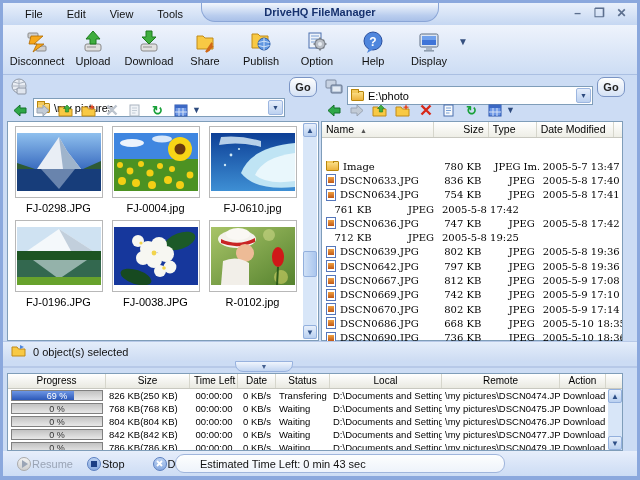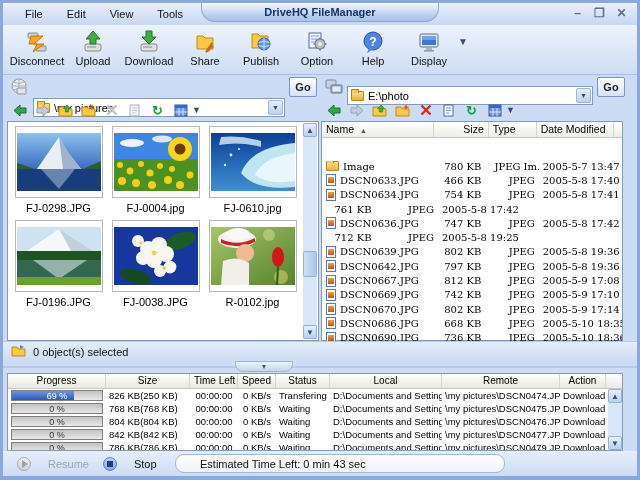--- a/index.html
+++ b/index.html
@@ -35,21 +35,21 @@
   
   .pathrow { position:absolute; left:0; top:72px; width:634px; height:26px; }
   .pane-icon { position:absolute; top:3px; width:20px; height:18px; }
   .combo { position:absolute; top:3px; height:19px; background:#fff; border:1px solid #7f9db9;
     display:flex; align-items:center; padding-left:3px; font-size:11px; }
   .combo .folder-glyph { margin-right:4px; }
   .combo .combo-caret { position:absolute; right:1px; top:1px; bottom:1px; width:15px;
     background:linear-gradient(#e6eefb,#bcd1f0); border:1px solid #9cb6e0; border-radius:2px;
     display:flex; align-items:center; justify-content:center; font-size:9px; color:#2d4a7d; }
   .go-btn { position:absolute; top:2px; width:28px; height:20px; border:1px solid #7a94c4;
-    border-radius:2px; background:linear-gradient(#fefefe,#d5e2f5);
+    border-radius:7px; background:linear-gradient(#fefefe,#d5e2f5);
     font-size:11px; font-weight:bold; color:#222; display:flex; align-items:center; justify-content:center; }
 
   
   .minirow { position:absolute; left:0; top:98px; width:634px; height:20px; }
   .minis { position:absolute; top:1px; display:flex; gap:6px; align-items:center; }
   .mini { width:17px; height:16px; display:flex; align-items:center; justify-content:center; }
   .refresh-glyph { font-size:13px; font-weight:bold; color:#18a038; line-height:1; }
   .mini-caret { font-size:9px; color:#2d4a7d; margin-left:-3px; }
 
   
@@ -133,21 +133,21 @@
   .pbar .fill { position:absolute; left:0; top:0; bottom:0;
     background:linear-gradient(#6c95e4,#2c58b8); }
   .pbar .ptext { position:absolute; inset:0; display:flex; align-items:center; justify-content:center;
     font-size:9px; color:#333; }
   .pbar.active .ptext { color:#fff; }
   .t-scroll { position:absolute; right:0; top:15px; bottom:0; width:14px; background:#d8e6f8; }
 
   
   .footer { position:absolute; left:0; top:448px; width:634px; height:25px;
     background:linear-gradient(#e7eefb,#ccdcf4); display:flex; align-items:center; font-size:11px; }
-  .fbtn { display:flex; align-items:center; gap:17px; margin-left:14px; color:#111; }
+  .fbtn { display:flex; align-items:center; gap:1px; margin-left:14px; color:#111; }
   .fbtn.disabled { color:#9aa4b5; }
   .round-ic { width:14px; height:14px; border-radius:50%; display:flex; align-items:center;
     justify-content:center; }
   .ri-gray { background:linear-gradient(#f2f2f2,#cfcfcf); border:1px solid #aaa; }
   .ri-blue { background:linear-gradient(#bcd2f2,#88aae0); border:1px solid #5b7fc0; }
   .eta-pill { position:absolute; left:172px; top:3px; width:330px; height:19px;
     border:1px solid #9fb5dc; border-radius:9px; background:linear-gradient(#fdfefe,#eef3fb);
     display:flex; align-items:center; padding-left:24px; font-size:11px; color:#111; }
 </style>
 </head>
@@ -543,21 +543,21 @@
     <span class="fcell f-size">780 KB</span>
     <span class="fcell f-type">JPEG Im...</span>
     <span class="fcell f-date">2005-5-7 13:47</span>
   </div>
 
   <div class="frow">
     <span class="fcell f-name">
             <span class="ficon icon-image"></span>
             <span class="fname">DSCN0633.JPG</span>
           </span>
-    <span class="fcell f-size">466 KB</span>
+    <span class="fcell f-size">836 KB</span>
     <span class="fcell f-type">JPEG</span>
     <span class="fcell f-date">2005-5-8 17:40</span>
   </div>
 
   <div class="frow">
     <span class="fcell f-name">
             <span class="ficon icon-image"></span>
             <span class="fname">DSCN0634.JPG</span>
           </span>
     <span class="fcell f-size">754 KB</span>
@@ -684,21 +684,21 @@
     <div class="collapse-tab">
       <span>▼</span>
     </div>
   </div>
 
   <div class="transfer">
     <div class="t-header">
       <span class="hcell c-prog">Progress</span>
       <span class="hcell c-size">Size</span>
       <span class="hcell c-time">Time Left</span>
-      <span class="hcell c-speed">Speed</span>
+      <span class="hcell c-speed">Date</span>
       <span class="hcell c-status">Status</span>
       <span class="hcell c-local">Local</span>
       <span class="hcell c-remote">Remote</span>
       <span class="hcell c-action">Action</span>
       <span class="hcell c-pad"></span>
     </div>
     <div class="t-rows" id="transfer-rows">
   <div class="trow">
     <span class="tcell c-prog" style="padding:0">
       <span class="pbar active" style="display:block">

